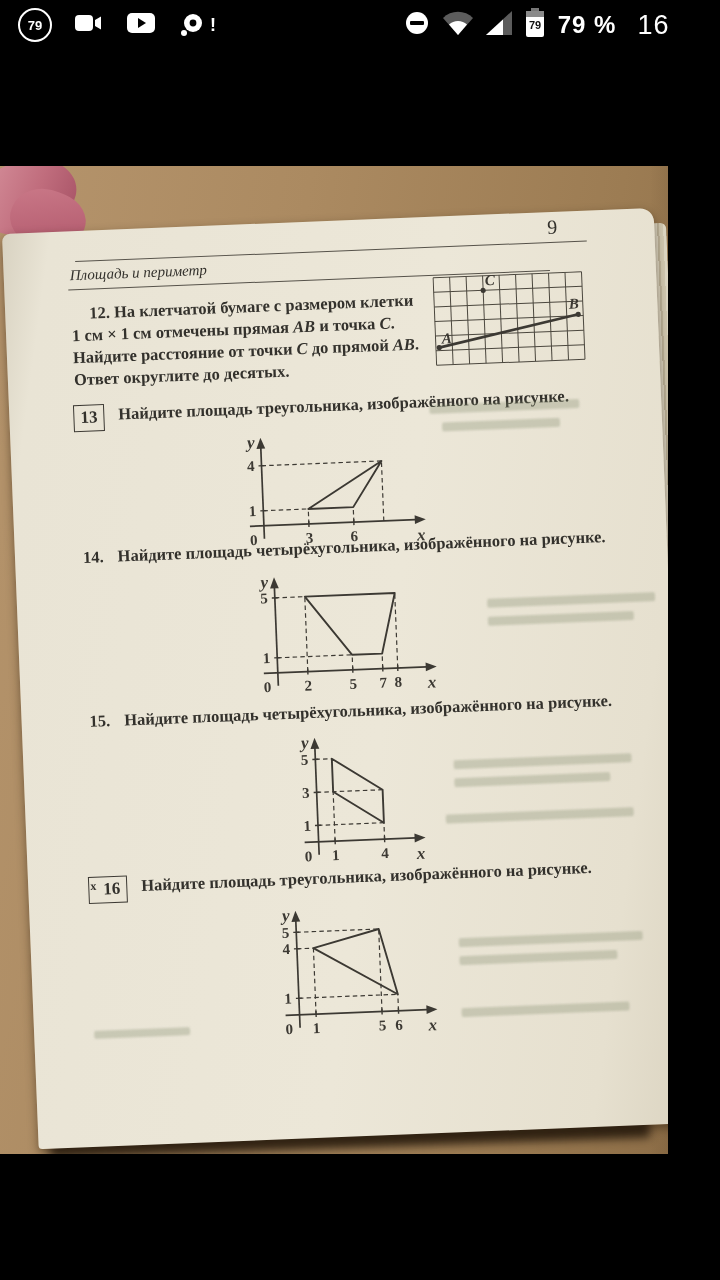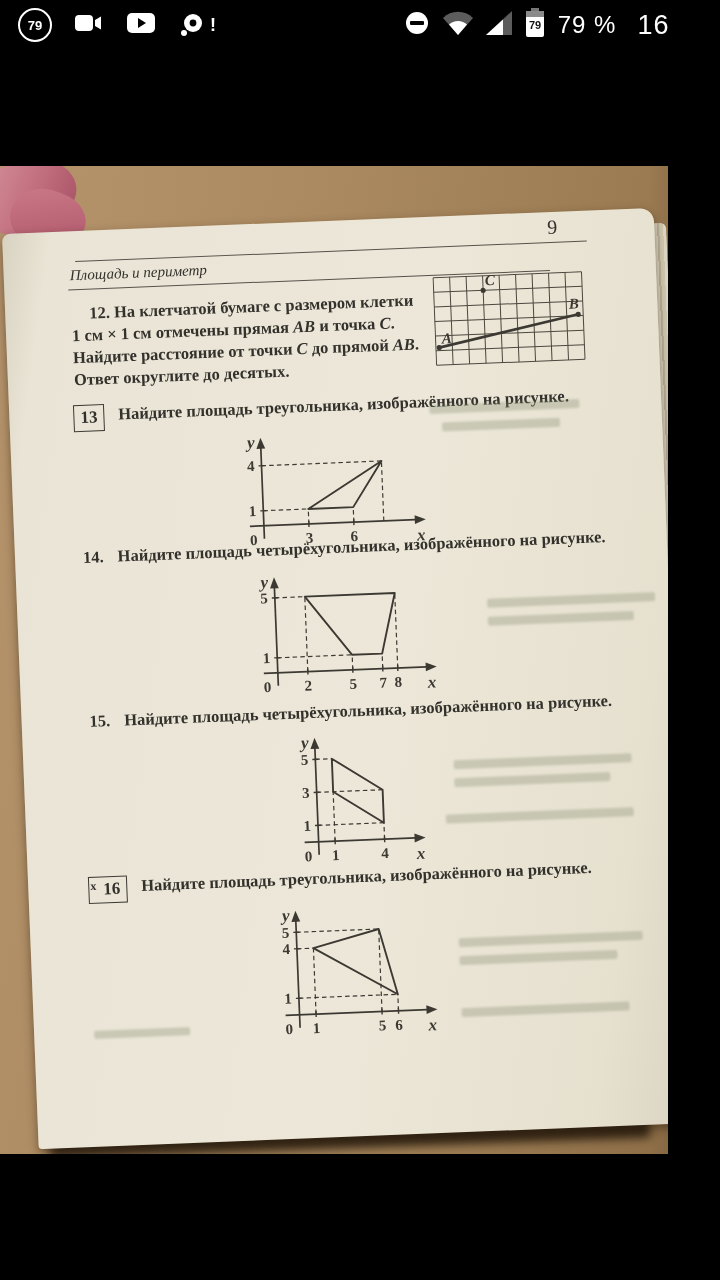--- a/index.html
+++ b/index.html
@@ -5,21 +5,21 @@
   html,body{margin:0;padding:0;background:#000;}
   .screen{position:relative;width:668px;height:1280px;overflow:hidden;background:#000;
           font-family:"Liberation Sans",sans-serif;}
   
   .status-bar{position:absolute;left:0;top:0;width:720px;height:50px;background:#000;
               display:flex;align-items:center;justify-content:space-between;color:#fff;}
   .sb-left{display:flex;align-items:center;gap:22px;padding-left:18px;}
   .sb-right{display:flex;align-items:center;gap:13px;padding-right:10px;}
   .badge-circle{width:30px;height:30px;border:2.5px solid #fff;border-radius:50%;
                 display:flex;align-items:center;justify-content:center;font-size:13px;font-weight:bold;}
-  .sb-text-pct{font-size:24px;letter-spacing:1px;}
+  .sb-text-pct{font-size:24px;letter-spacing:1px;font-weight:bold;}
   .sb-text-time{font-size:27px;letter-spacing:1px;margin-left:8px;}
   .excl{font-size:18px;font-weight:bold;margin-left:2px;}
   
   .photo{position:absolute;left:0;top:166px;width:720px;height:988px;overflow:hidden;
          background:linear-gradient(100deg,#b5946c 0%,#ab8a61 35%,#9c7c53 70%,#8a6b45 100%);}
   .desk-shade{position:absolute;right:0;top:0;width:70px;height:100%;
               background:linear-gradient(90deg,rgba(0,0,0,0) 0%,rgba(60,40,20,.35) 100%);}
   .pink-thing{position:absolute;left:-18px;top:-6px;width:120px;height:104px;}
   .pink-thing .p1{position:absolute;left:0;top:0;width:95px;height:70px;border-radius:45% 60% 55% 40%;
                   background:linear-gradient(130deg,#d7929d,#c06d7d 55%,#a44f63);transform:rotate(-18deg);}

